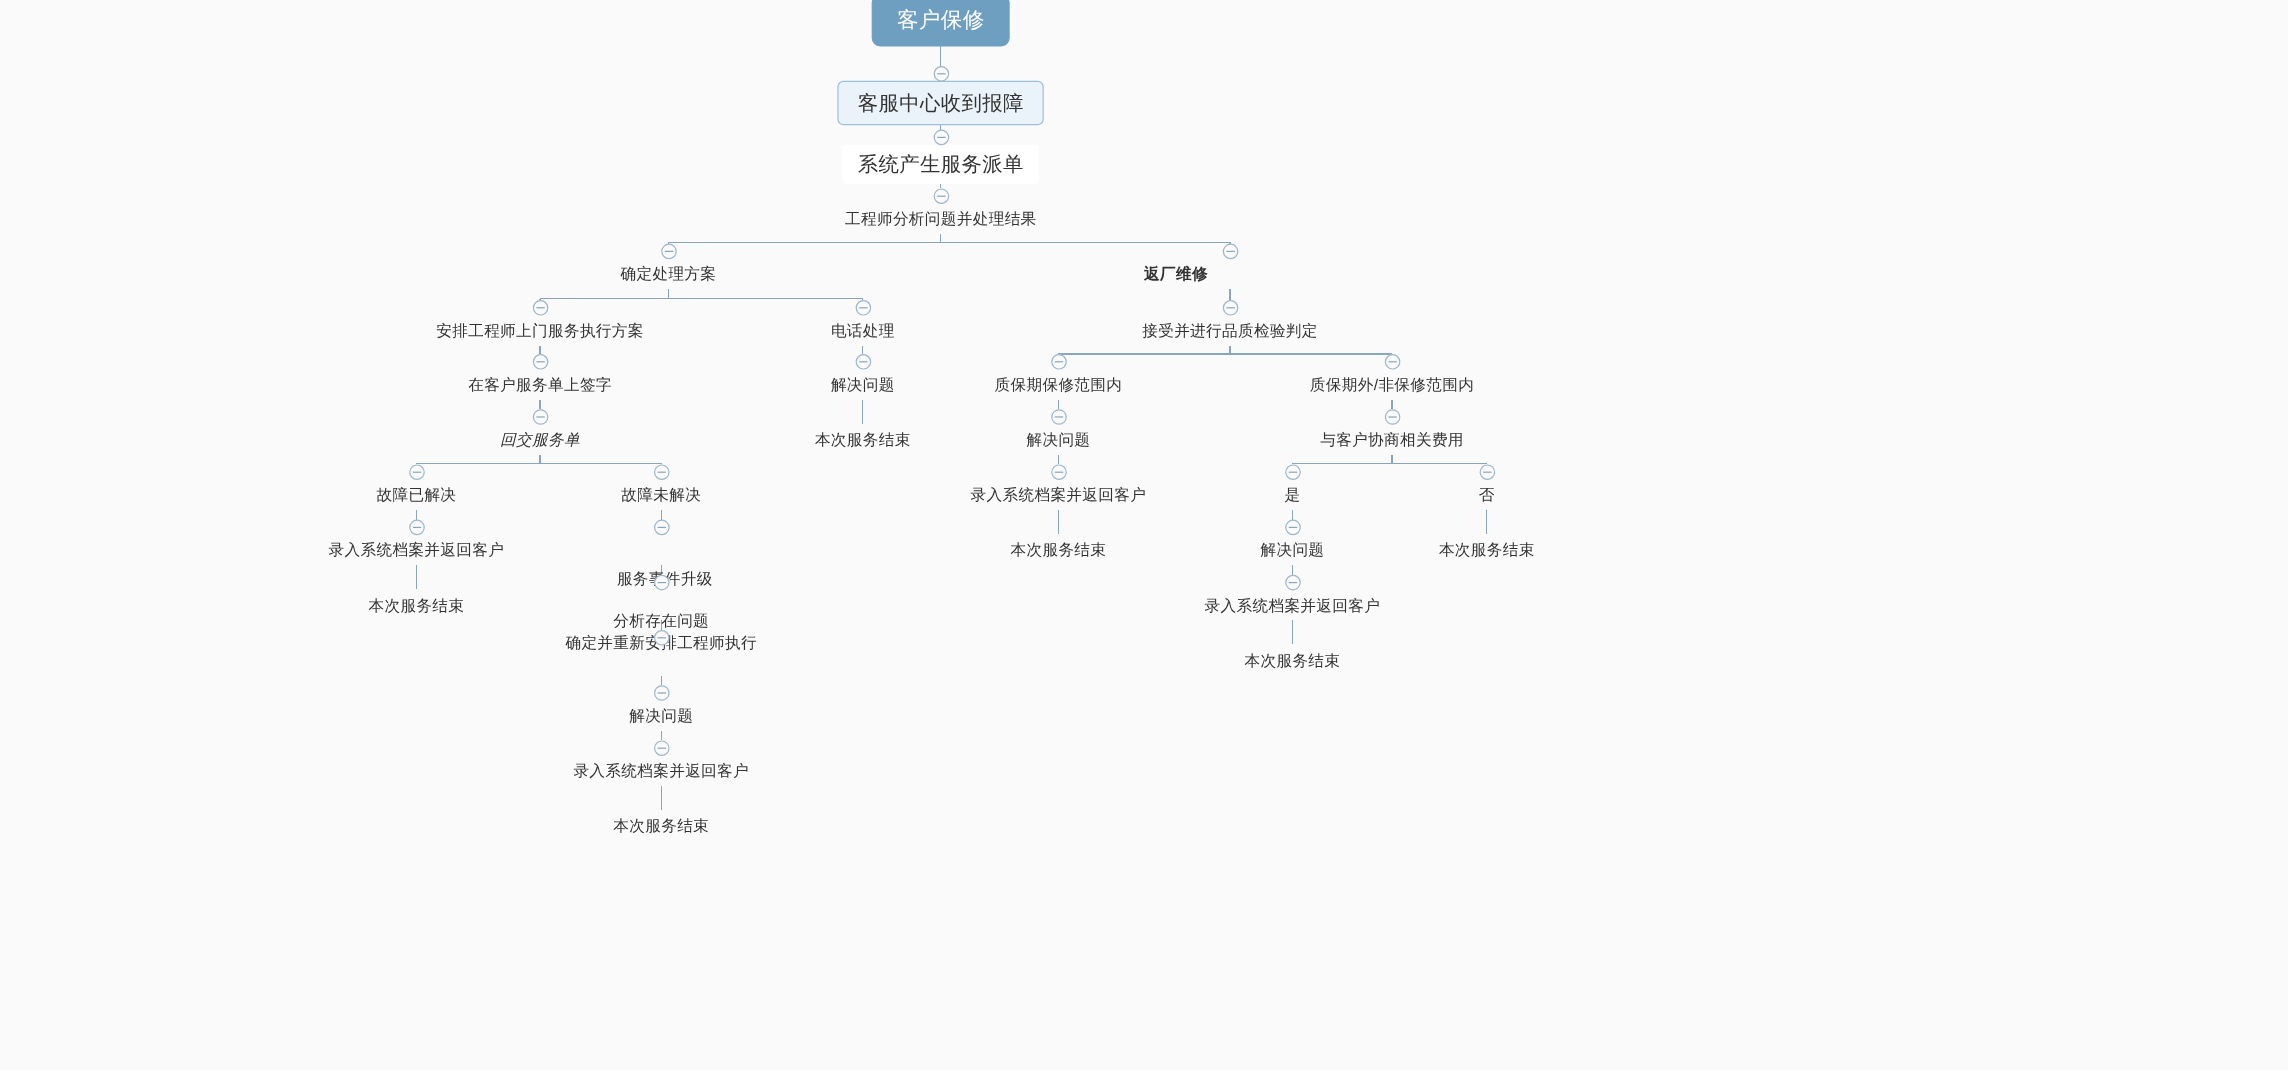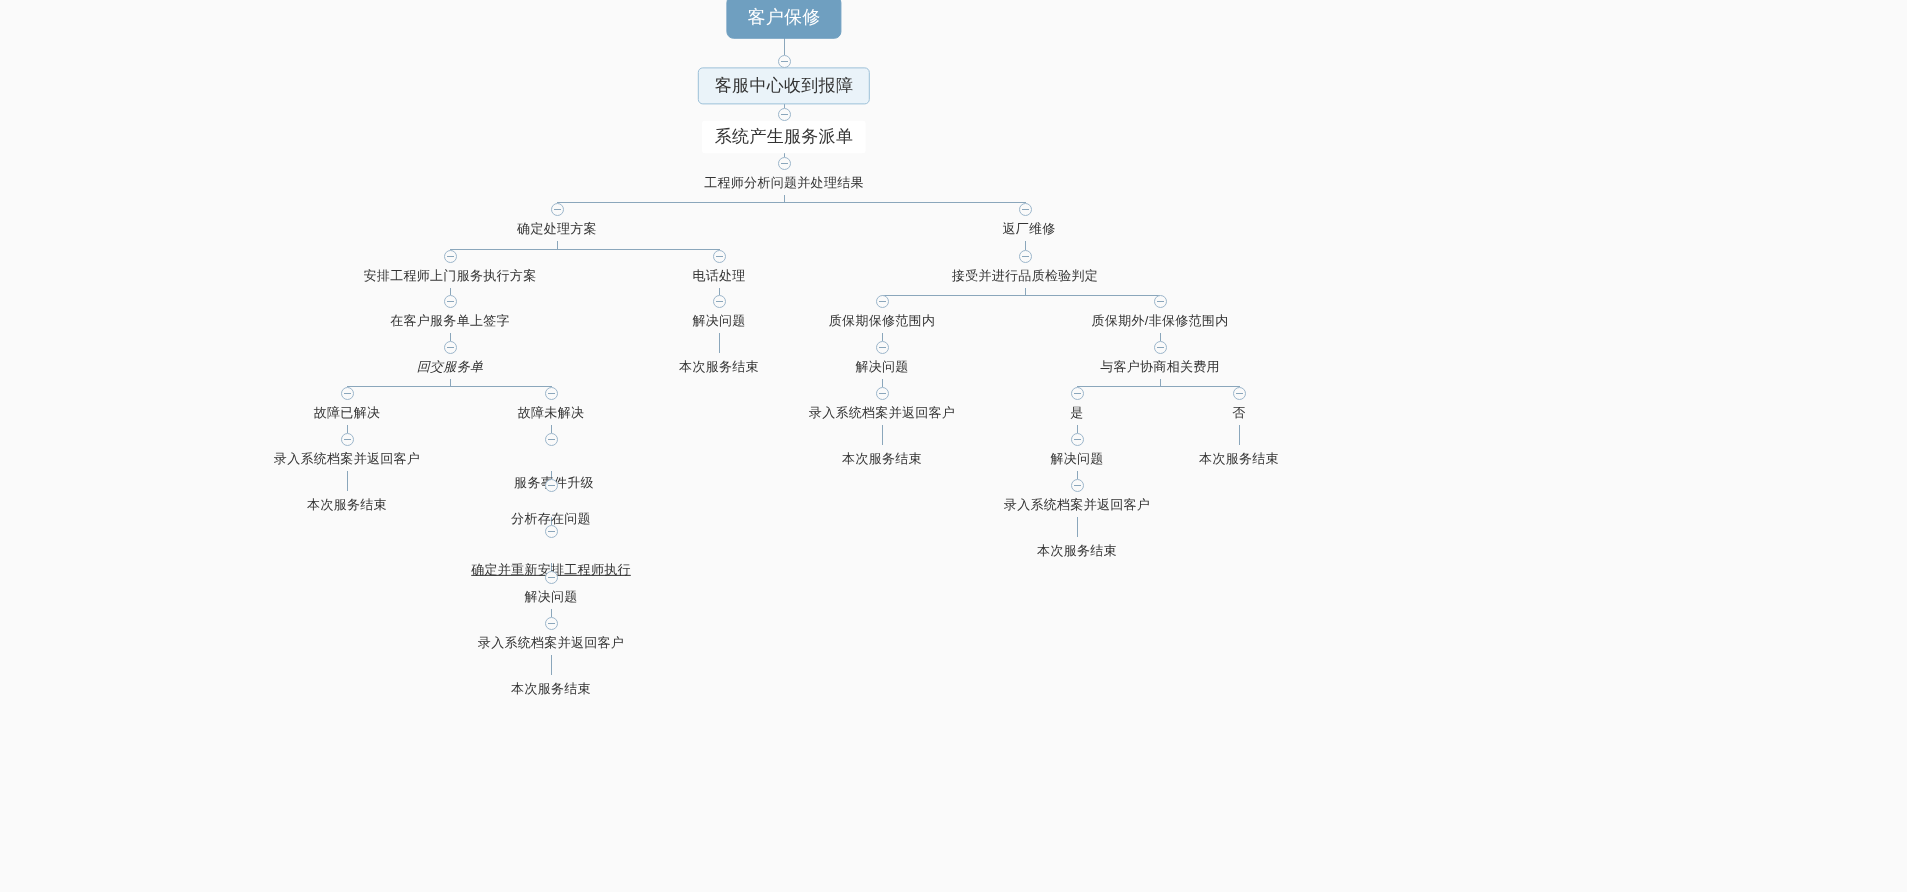--- a/index.html
+++ b/index.html
@@ -122,42 +122,42 @@
     </svg>
 <div class="node root" style="left: 784px; top: 17px;">客户保修</div>
     <div class="node lvl1" style="left: 784px; top: 86px;">客服中心收到报障</div>
     <div class="toggle" style="left: 784px; top: 61px;"></div>
     <div class="node lvl2" style="left: 784px; top: 137px;">系统产生服务派单</div>
     <div class="toggle" style="left: 784px; top: 114px;"></div>
     <div class="node plain" style="left: 784px; top: 183px;">工程师分析问题并处理结果</div>
     <div class="toggle" style="left: 784px; top: 163px;"></div>
     <div class="node plain" style="left: 557px; top: 229px;">确定处理方案</div>
     <div class="toggle" style="left: 557px; top: 209px;"></div>
-    <div class="node plain" style="left: 1029px; top: 229px;">返厂维修</div>
+    <div class="node plain" style="left: 980px; top: 229px; font-weight: bold;">返厂维修</div>
     <div class="toggle" style="left: 1025px; top: 209px;"></div>
     <div class="node plain" style="left: 450px; top: 276px;">安排工程师上门服务执行方案</div>
     <div class="toggle" style="left: 450px; top: 256px;"></div>
     <div class="node plain" style="left: 719px; top: 276px;">电话处理</div>
     <div class="toggle" style="left: 719px; top: 256px;"></div>
     <div class="node plain" style="left: 450px; top: 321px;">在客户服务单上签字</div>
     <div class="toggle" style="left: 450px; top: 301px;"></div>
     <div class="node plain" style="left: 450px; top: 367px; font-style: italic;">回交服务单</div>
     <div class="toggle" style="left: 450px; top: 347px;"></div>
     <div class="node plain" style="left: 347px; top: 413px;">故障已解决</div>
     <div class="toggle" style="left: 347px; top: 393px;"></div>
     <div class="node plain" style="left: 551px; top: 413px;">故障未解决</div>
     <div class="toggle" style="left: 551px; top: 393px;"></div>
     <div class="node plain" style="left: 347px; top: 459px;">录入系统档案并返回客户</div>
     <div class="toggle" style="left: 347px; top: 439px;"></div>
     <div class="node plain" style="left: 347px; top: 505px;">本次服务结束</div>
     <div class="node plain" style="left: 554px; top: 459px; margin-top: 24px;">服务事件升级</div>
     <div class="toggle" style="left: 551px; top: 439px;"></div>
-    <div class="node plain" style="left: 551px; top: 519px;">分析存在问题</div>
+    <div class="node plain" style="left: 551px; top: 519px; font-family: Liberation Mono, monospace;">分析存在问题</div>
     <div class="toggle" style="left: 551px; top: 485px;"></div>
-    <div class="node plain" style="left: 551px; top: 570px; text-decoration: underline;">确定并重新安排工程师执行</div>
+    <div class="node plain" style="left: 551px; top: 536px;">确定并重新安排工程师执行</div>
     <div class="toggle" style="left: 551px; top: 531px;"></div>
     <div class="node plain" style="left: 551px; top: 597px;">解决问题</div>
     <div class="toggle" style="left: 551px; top: 577px;"></div>
     <div class="node plain" style="left: 551px; top: 643px;">录入系统档案并返回客户</div>
     <div class="toggle" style="left: 551px; top: 623px;"></div>
     <div class="node plain" style="left: 551px; top: 689px;">本次服务结束</div>
     <div class="node plain" style="left: 719px; top: 321px;">解决问题</div>
     <div class="toggle" style="left: 719px; top: 301px;"></div>
     <div class="node plain" style="left: 719px; top: 367px;">本次服务结束</div>
     <div class="node plain" style="left: 1025px; top: 276px;">接受并进行品质检验判定</div>

